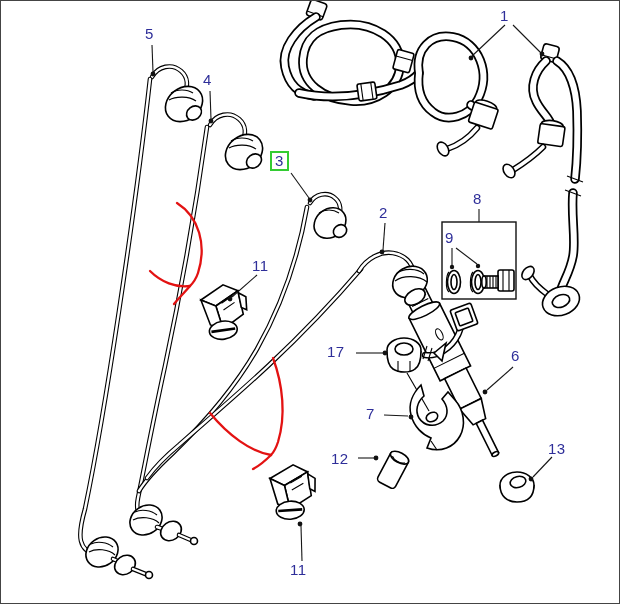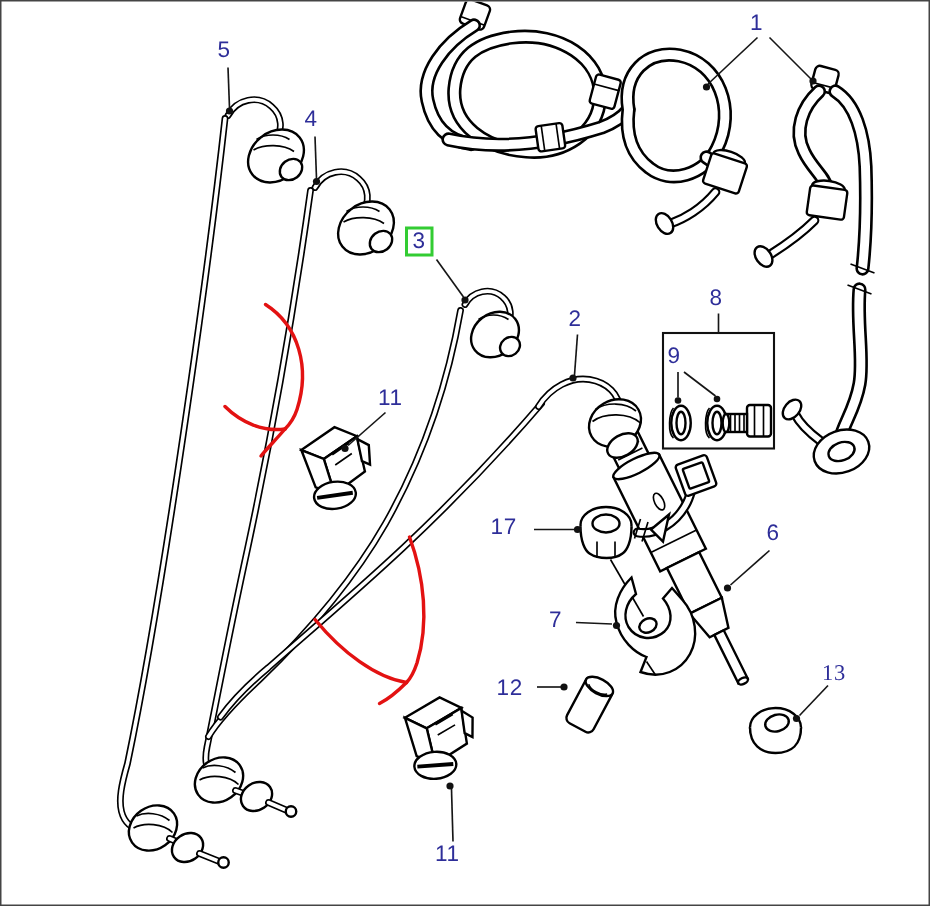--- a/index.html
+++ b/index.html
@@ -298,15 +298,15 @@
 <div class="callout" style="left:202px;top:71px;">4</div>
 <div class="callout" style="left:144px;top:25px;">5</div>
 <div class="callout" style="left:510px;top:347px;">6</div>
 <div class="callout" style="left:365px;top:405px;">7</div>
 <div class="callout" style="left:472px;top:190px;">8</div>
 <div class="callout" style="left:444px;top:229px;">9</div>
 <div class="callout" style="left:326px;top:343px;">17</div>
 <div class="callout" style="left:251px;top:257px;">11</div>
 <div class="callout" style="left:289px;top:561px;">11</div>
 <div class="callout" style="left:330px;top:450px;">12</div>
-<div class="callout" style="left:547px;top:440px;font-family:Liberation Serif, serif;">13</div>
+<div class="callout" style="left:547px;top:440px;">13</div>
 
 </div>
 
 </body></html>

